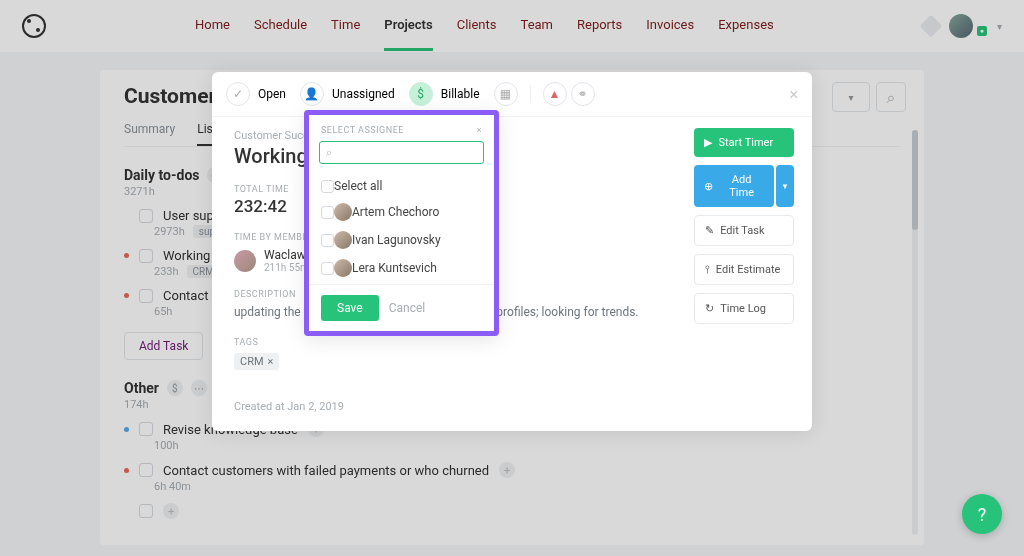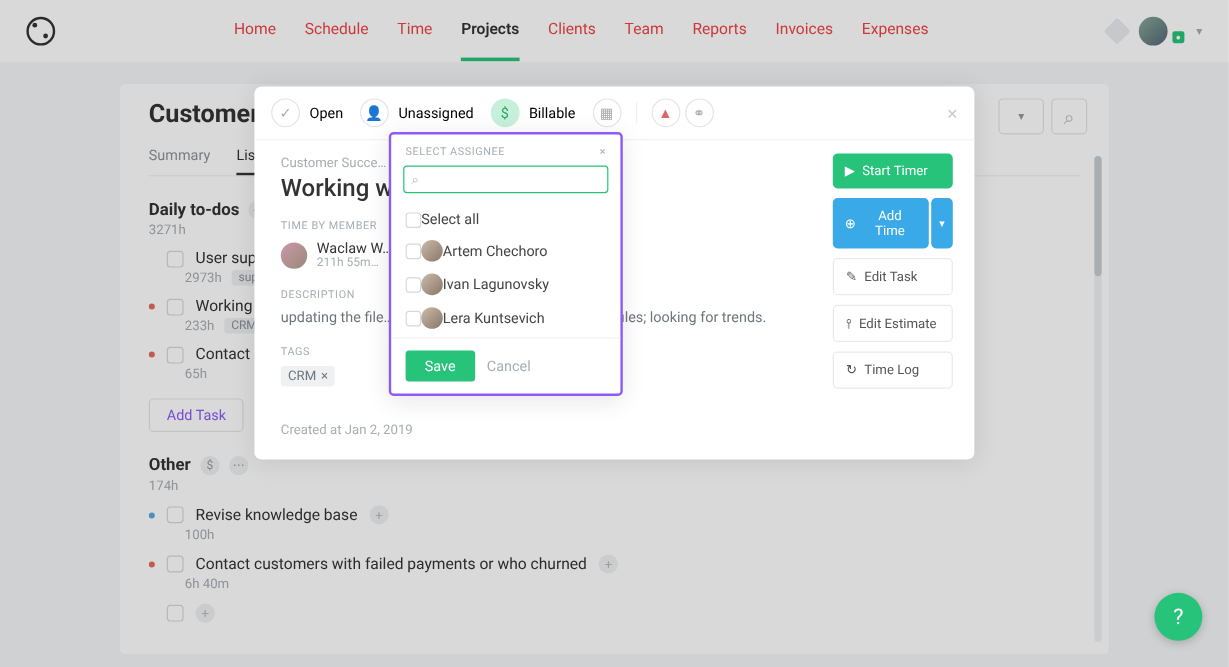--- a/index.html
+++ b/index.html
@@ -3,21 +3,21 @@
 <meta charset="utf-8">
 <style>
 *{box-sizing:border-box;margin:0;padding:0;font-family:-apple-system,BlinkMacSystemFont,"Segoe UI",Roboto,sans-serif}
 body{background:#f5f6f7;overflow:hidden;width:1024px;height:556px;position:relative}
 .overlay{position:absolute;inset:0;background:rgba(0,0,0,0.15);z-index:5}
 .topnav{display:flex;align-items:center;height:52px;padding:0 22px;background:#fff}
 .logo{width:24px;height:24px;border:2px solid #333;border-radius:50%;position:relative}
 .logo::before{content:"";position:absolute;top:3px;left:3px;width:4px;height:4px;background:#333;border-radius:50%}
 .logo::after{content:"";position:absolute;bottom:4px;right:4px;width:4px;height:4px;background:#333;border-radius:50%}
 .nav-links{display:flex;gap:24px;margin:0 auto}
-.nav-links a{color:#ef4444;text-decoration:none;font-size:13px;padding:16px 0}
+.nav-links a{color:#7f1d1d;text-decoration:none;font-size:13px;padding:16px 0}
 .nav-links a.active{color:#333;font-weight:600;border-bottom:3px solid #27c37a}
 .nav-right{display:flex;align-items:center;gap:10px}
 .tag-ic{width:16px;height:16px;background:#e9ecef;transform:rotate(45deg);border-radius:2px}
 .avatar{width:24px;height:24px;border-radius:50%;background:linear-gradient(135deg,#8a9 0%,#567 100%)}
 .badge{background:#27c37a;color:#fff;font-size:7px;padding:1px 3px;border-radius:2px;margin-left:-6px;margin-top:10px}
 .chev{color:#a7adb3;font-size:10px}
 .page{padding:18px 100px}
 .card{background:#fff;border-radius:4px;padding:14px 24px 24px;position:relative}
 .page-title{font-size:21px;color:#333;margin-bottom:6px}
 .tabs{display:flex;gap:22px;border-bottom:1px solid #eef0f2;font-size:12px}
@@ -29,21 +29,21 @@
 .sub{color:#a7adb3;font-size:11px;margin-top:2px}
 .task-row{display:flex;align-items:center;gap:10px;padding:10px 0 2px}
 .dot{width:5px;height:5px;border-radius:50%;background:transparent}
 .dot.red{background:#e66b5a}
 .dot.blue{background:#5aa8e6}
 .cb{width:14px;height:14px;border:1.5px solid #d5d9dd;border-radius:3px}
 .task-title{color:#333;font-size:13px}
 .task-add{width:16px;height:16px;border-radius:50%;background:#eef0f2;color:#bbb;display:flex;align-items:center;justify-content:center;font-size:11px}
 .task-meta{color:#a7adb3;font-size:11px;margin-left:30px;display:flex;gap:8px;align-items:center}
 .chip{background:#eef0f2;color:#8b9299;padding:1px 6px;border-radius:3px;font-size:10px}
-.btn-ghost{border:1px solid #e1e5e9;background:#fff;color:#8b5cf6;padding:6px 14px;border-radius:4px;font-size:12px;cursor:pointer;margin-top:14px}
+.btn-ghost{border:1px solid #e1e5e9;background:#fff;color:#701a75;padding:6px 14px;border-radius:4px;font-size:12px;cursor:pointer;margin-top:14px}
 .scroll-track{position:absolute;right:6px;top:60px;bottom:10px;width:6px;background:#eef0f2;border-radius:3px}
 .scroll-thumb{width:100%;height:100px;background:#c7cdd2;border-radius:3px}
 .right-ctrls{position:absolute;right:118px;top:78px;display:flex;gap:6px}
 .ddl{border:1px solid #e1e5e9;background:#fff;border-radius:4px;width:38px;height:30px;display:flex;align-items:center;justify-content:center;color:#999;font-size:10px}
 .srch{border:1px solid #e1e5e9;background:#fff;border-radius:4px;width:30px;height:30px;display:flex;align-items:center;justify-content:center;color:#bbb}
 
 .modal{position:absolute;left:212px;top:72px;width:600px;background:#fff;border-radius:6px;z-index:10;box-shadow:0 2px 20px rgba(0,0,0,0.1);padding-bottom:18px}
 .modal-top{display:flex;align-items:center;gap:4px;padding:10px 14px;border-bottom:1px solid #f0f2f4}
 .circ{width:24px;height:24px;border:1px solid #e1e5e9;border-radius:50%;display:flex;align-items:center;justify-content:center;font-size:12px;color:#aaa}
 .circ.green{background:#c7f0db;border-color:#c7f0db;color:#27a666}
@@ -66,21 +66,21 @@
 .created{color:#a7adb3;font-size:11px;padding:0 22px;margin-top:18px}
 .actions{position:absolute;right:18px;top:56px;width:100px;display:flex;flex-direction:column;gap:8px}
 .btn{border:none;border-radius:4px;padding:8px 10px;font-size:11px;cursor:pointer;display:flex;align-items:center;gap:6px;justify-content:flex-start}
 .btn.success{background:#27c37a;color:#fff}
 .btn.info{background:#3aa9e8;color:#fff}
 .split{display:flex;gap:2px}
 .split .btn{flex:1}
 .split .car{width:18px;background:#3aa9e8;border-radius:4px;display:flex;align-items:center;justify-content:center;color:#fff;font-size:9px}
 .btn.plain{background:#fff;border:1px solid #e7eaed;color:#555}
 
-.pop{position:absolute;left:324px;top:110px;width:195px;background:#fff;border:2px solid #8b5cf6;border-radius:4px;z-index:20;box-shadow:0 4px 20px rgba(0,0,0,0.1)}
+.pop{position:absolute;left:304px;top:110px;width:195px;background:#fff;border:5px solid #8b5cf6;border-radius:4px;z-index:20;box-shadow:0 4px 20px rgba(0,0,0,0.1)}
 .pop-hdr{display:flex;justify-content:space-between;padding:10px 12px 6px;color:#a7adb3;font-size:9px;letter-spacing:0.5px}
 .pop-search{margin:0 10px 8px;border:1px solid #27c37a;border-radius:3px;padding:4px 6px;display:flex;align-items:center}
 .pop-search span{color:#bbb;font-size:11px}
 .pop-list{padding:2px 0;max-height:190px;overflow:hidden}
 .pop-item{display:flex;align-items:center;gap:0;padding:5px 12px;font-size:12px;color:#444}
 .pop-item .cb{width:13px;height:13px}
 .av-s{width:18px;height:18px;border-radius:50%;background:linear-gradient(135deg,#cba 0%,#876 100%)}
 .pop-foot{display:flex;gap:10px;padding:10px 12px;border-top:1px solid #f0f2f4;align-items:center}
 .btn-save{background:#27c37a;color:#fff;border:none;padding:6px 16px;border-radius:3px;font-size:12px;cursor:pointer}
 .btn-cancel{color:#a7adb3;font-size:12px;cursor:pointer;background:none;border:none}
@@ -210,20 +210,30 @@
       <span class="lbl">Billable</span>
     <span class="circ">▦</span>
     <span class="sep"></span>
     <span class="circ" style="color:#d66">▲</span>
     <span class="circ">⚭</span>
     <span class="close-x">×</span>
   </div>
   <div class="modal-body">
     <div class="crumb">Customer Succe…</div>
     <div class="task-h">Working w…</div>
+    <div class="stats">
+      <div>
+          <div class="stat-l">TOTAL TIME</div>
+          <div class="stat-v">232:42</div>
+        </div>
+      <div>
+          <div class="stat-l">TIM…</div>
+          <div class="stat-v">97…</div>
+        </div>
+    </div>
     <div class="sec-l">TIME BY MEMBER</div>
     <div class="member">
       <div class="av"></div>
       <div>
           <div class="mname">Waclaw W…</div>
           <div class="mtime">211h 55m…</div>
         </div>
     </div>
     <div class="sec-l">DESCRIPTION</div>
     <div class="desc"><span>updating the file…</span> &nbsp;&nbsp;&nbsp;&nbsp;&nbsp;&nbsp;&nbsp;&nbsp;&nbsp;&nbsp;&nbsp;&nbsp;&nbsp;&nbsp;&nbsp;&nbsp;&nbsp;&nbsp;&nbsp;&nbsp;&nbsp;&nbsp;&nbsp;&nbsp;&nbsp;&nbsp;&nbsp;&nbsp;&nbsp;&nbsp;&nbsp;&nbsp;&nbsp;&nbsp;&nbsp;&nbsp;&nbsp;&nbsp;&nbsp;&nbsp;&nbsp;&nbsp;&nbsp;&nbsp;&nbsp;<span>ightly profiles; looking for trends.</span></div>

